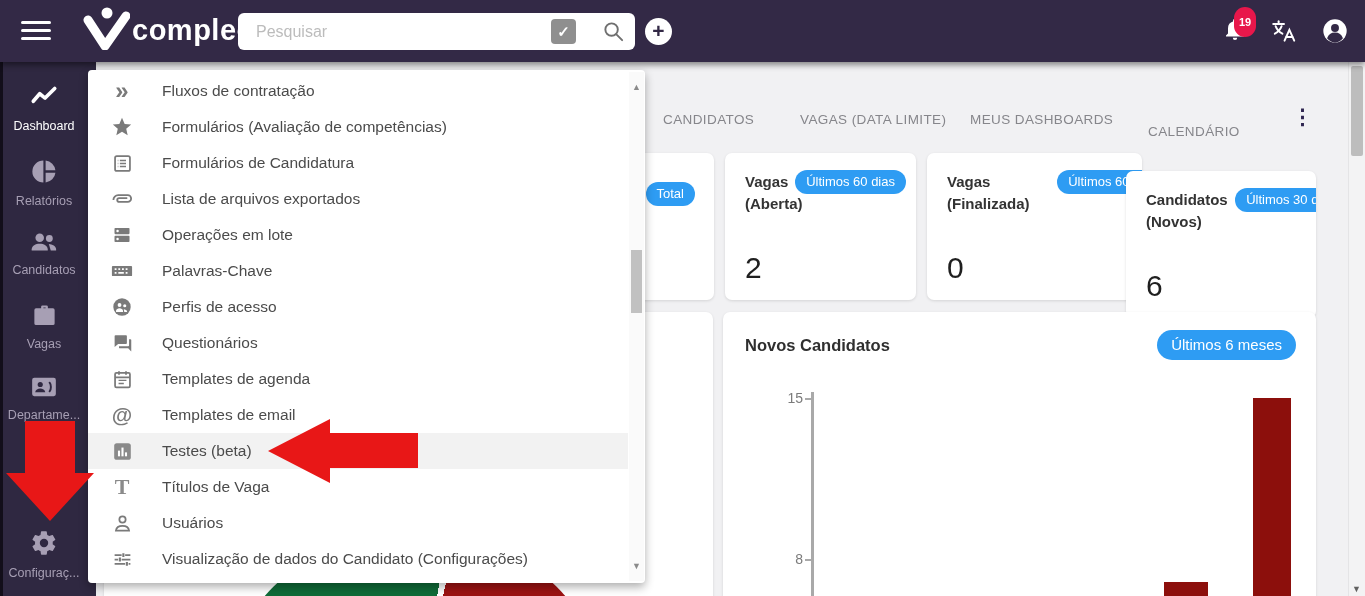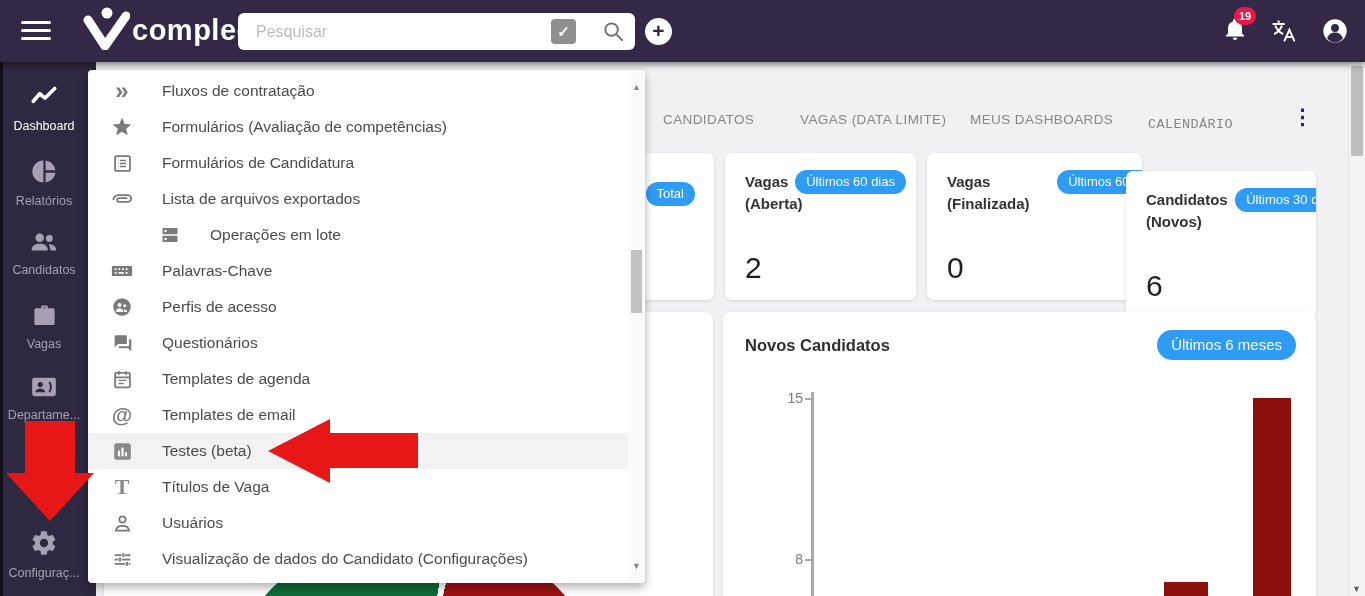--- a/index.html
+++ b/index.html
@@ -20,21 +20,21 @@
   .searchbox input::placeholder { color:#bcbcbc; }
   .search-check { width:25px; height:25px; background:#8f8f8f; border-radius:4px; color:#fff;
                   font-size:15px; font-weight:bold; display:flex; align-items:center; justify-content:center;
                   margin-right:11px; cursor:pointer; }
   .search-mag { margin-right:10px; cursor:pointer; display:flex; }
   .plus-btn { position:absolute; left:645px; top:18px; width:27px; height:27px; border-radius:50%;
               background:#fff; color:#332946; font-size:21px; font-weight:bold; text-align:center;
               line-height:25px; cursor:pointer; }
   .nav-right { position:absolute; right:16px; top:0; height:62px; display:flex; align-items:center; gap:23px; }
   .bell-wrap { position:relative; cursor:pointer; }
-  .bell-badge { position:absolute; left:11px; top:-9px; min-width:22px; height:18px; border-radius:11px;
+  .bell-badge { position:absolute; left:11px; top:-9px; min-width:22px; height:30px; border-radius:11px;
                 background:#e8174b; color:#fff; font-size:11px; font-weight:bold; display:flex;
                 align-items:center; justify-content:center; padding:0 4px; }
   .icon-btn { cursor:pointer; display:flex; }
 
   
   .sidebar { position:absolute; left:0; top:62px; width:96px; height:534px; background:#2f2841; z-index:10; }
   .sidebar-edge { position:absolute; left:0; top:62px; width:3px; height:534px; background:#120e1a; z-index:11; }
   .side-item { position:absolute; left:0; width:88px; text-align:center; color:#a79fb4; cursor:pointer; }
   .side-item .lbl { font-size:12.5px; margin-top:5px; white-space:nowrap; }
   .side-item.active { color:#fff; }
@@ -278,21 +278,21 @@
         <div class="menu-label">Formulários de Candidatura</div>
       </div>
       <div class="menu-row" style="top: 111px;">
         <div class="menu-icon">
           <svg width="23" height="23" viewBox="0 0 24 24" fill="none" stroke="#7a7a7a" stroke-width="1.9">
             <path d="M2.5 12.5a5 5 0 0 1 5-5h10a3.5 3.5 0 0 1 0 7H8.5a2 2 0 0 1 0-4h8.5"></path>
           </svg>
         </div>
         <div class="menu-label">Lista de arquivos exportados</div>
       </div>
-      <div class="menu-row" style="top: 147px; padding-left: 48px;">
+      <div class="menu-row" style="top: 147px;">
         <div class="menu-icon">
           <svg width="20" height="20" viewBox="0 0 24 24" fill="#7a7a7a">
             <rect x="3" y="3.5" width="18" height="7.5" rx="1"></rect>
             <rect x="3" y="13" width="18" height="7.5" rx="1"></rect>
             <circle cx="6.7" cy="7.2" r="1.5" fill="#fff"></circle>
             <circle cx="6.7" cy="16.7" r="1.5" fill="#fff"></circle>
           </svg>
         </div>
         <div class="menu-label">Operações em lote</div>
       </div>
@@ -385,13 +385,13 @@
 </div>
 
 <div class="arrow-down-shaft"></div>
 <div class="arrow-down-head"></div>
 <div class="arrow-left-head"></div>
 <div class="arrow-left-shaft"></div>
 
 <div class="tab" style="left: 663px; top: 112px;">CANDIDATOS</div>
 <div class="tab" style="left: 800px; top: 112px;">VAGAS (DATA LIMITE)</div>
 <div class="tab" style="left: 970px; top: 112px;">MEUS DASHBOARDS</div>
-<div class="tab" style="left: 1148px; top: 117px; font-family: Liberation Mono, monospace;">CALENDÁRIO</div>
+<div class="tab" style="left: 1148px; top: 124px;">CALENDÁRIO</div>
 
 </body></html>

